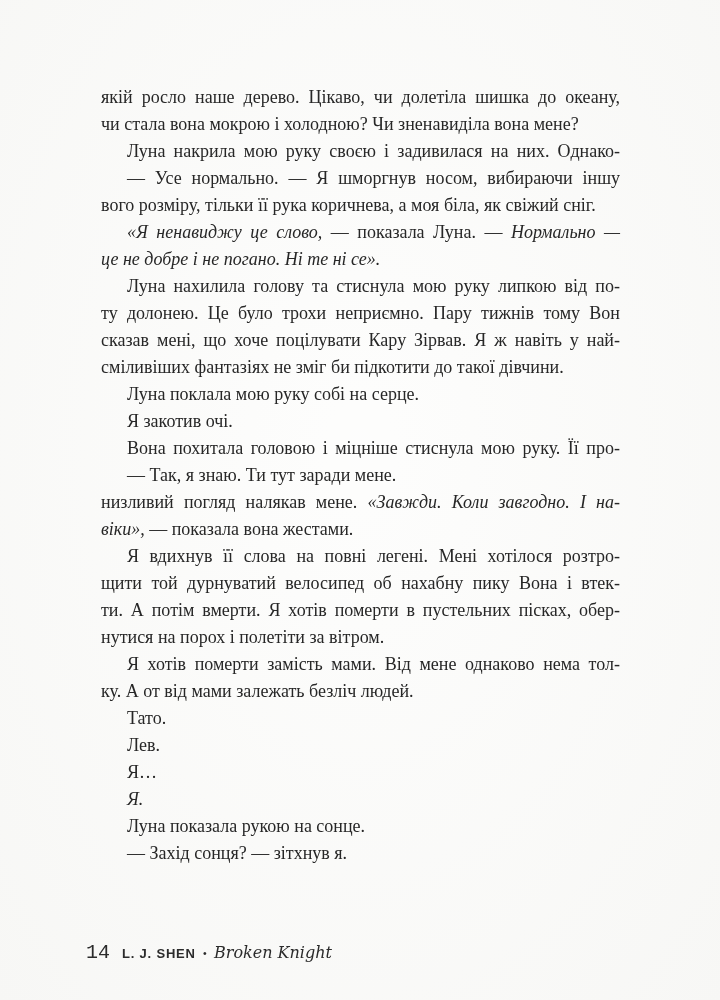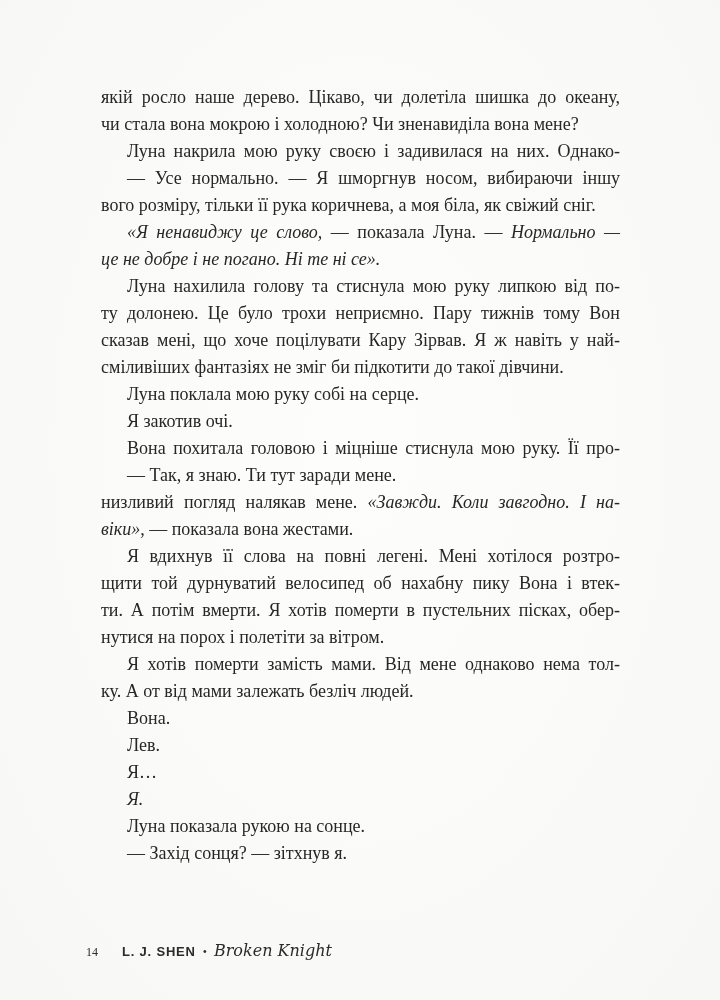--- a/index.html
+++ b/index.html
@@ -46,23 +46,23 @@
   }
   .footer {
     position: absolute;
     left: 86px;
     top: 941px;
     display: flex;
     align-items: baseline;
     color: #2b2b2b;
   }
   .pagenum {
-    font-family: Liberation Serif, serif;
-    font-size: 12px;
-    margin-right: 24px;
+    font-family: Liberation Mono, monospace;
+    font-size: 20px;
+    margin-right: 12px;
   }
   .author {
     font-family: "Liberation Sans", sans-serif;
     font-size: 13px;
     font-weight: 600;
     letter-spacing: 0.8px;
   }
   .sep {
     font-size: 12px;
     margin: 0 7px;
@@ -95,21 +95,21 @@
       <div class="line indent"><span>Вона похитала головою і міцніше стиснула мою руку. Її про-</span></div>
       <div class="line indent last"><span>— Так, я знаю. Ти тут заради мене.</span></div>
       <div class="line"><span>низливий погляд налякав мене. </span><span class="em">«Завжди. Коли завгодно. І на-</span></div>
       <div class="line last"><span class="em">віки», </span><span>— показала вона жестами.</span></div>
       <div class="line indent"><span>Я вдихнув її слова на повні легені. Мені хотілося розтро-</span></div>
       <div class="line"><span>щити той дурнуватий велосипед об нахабну пику Вона і втек-</span></div>
       <div class="line"><span>ти. А потім вмерти. Я хотів померти в пустельних пісках, обер-</span></div>
       <div class="line last"><span>нутися на порох і полетіти за вітром.</span></div>
       <div class="line indent"><span>Я хотів померти замість мами. Від мене однаково нема тол-</span></div>
       <div class="line last"><span>ку. А от від мами залежать безліч людей.</span></div>
-      <div class="line indent last"><span>Вона.</span></div>
+      <div class="line indent last"><span>Тато.</span></div>
       <div class="line indent last"><span>Лев.</span></div>
       <div class="line indent last"><span>Я…</span></div>
       <div class="line indent last"><span class="em">Я.</span></div>
       <div class="line indent last"><span>Луна показала рукою на сонце.</span></div>
       <div class="line indent last"><span>— Захід сонця? — зітхнув я.</span></div>
     </div>
 
   <div class="footer">
     <span class="pagenum">14</span>
     <span class="author">L. J. SHEN</span>

